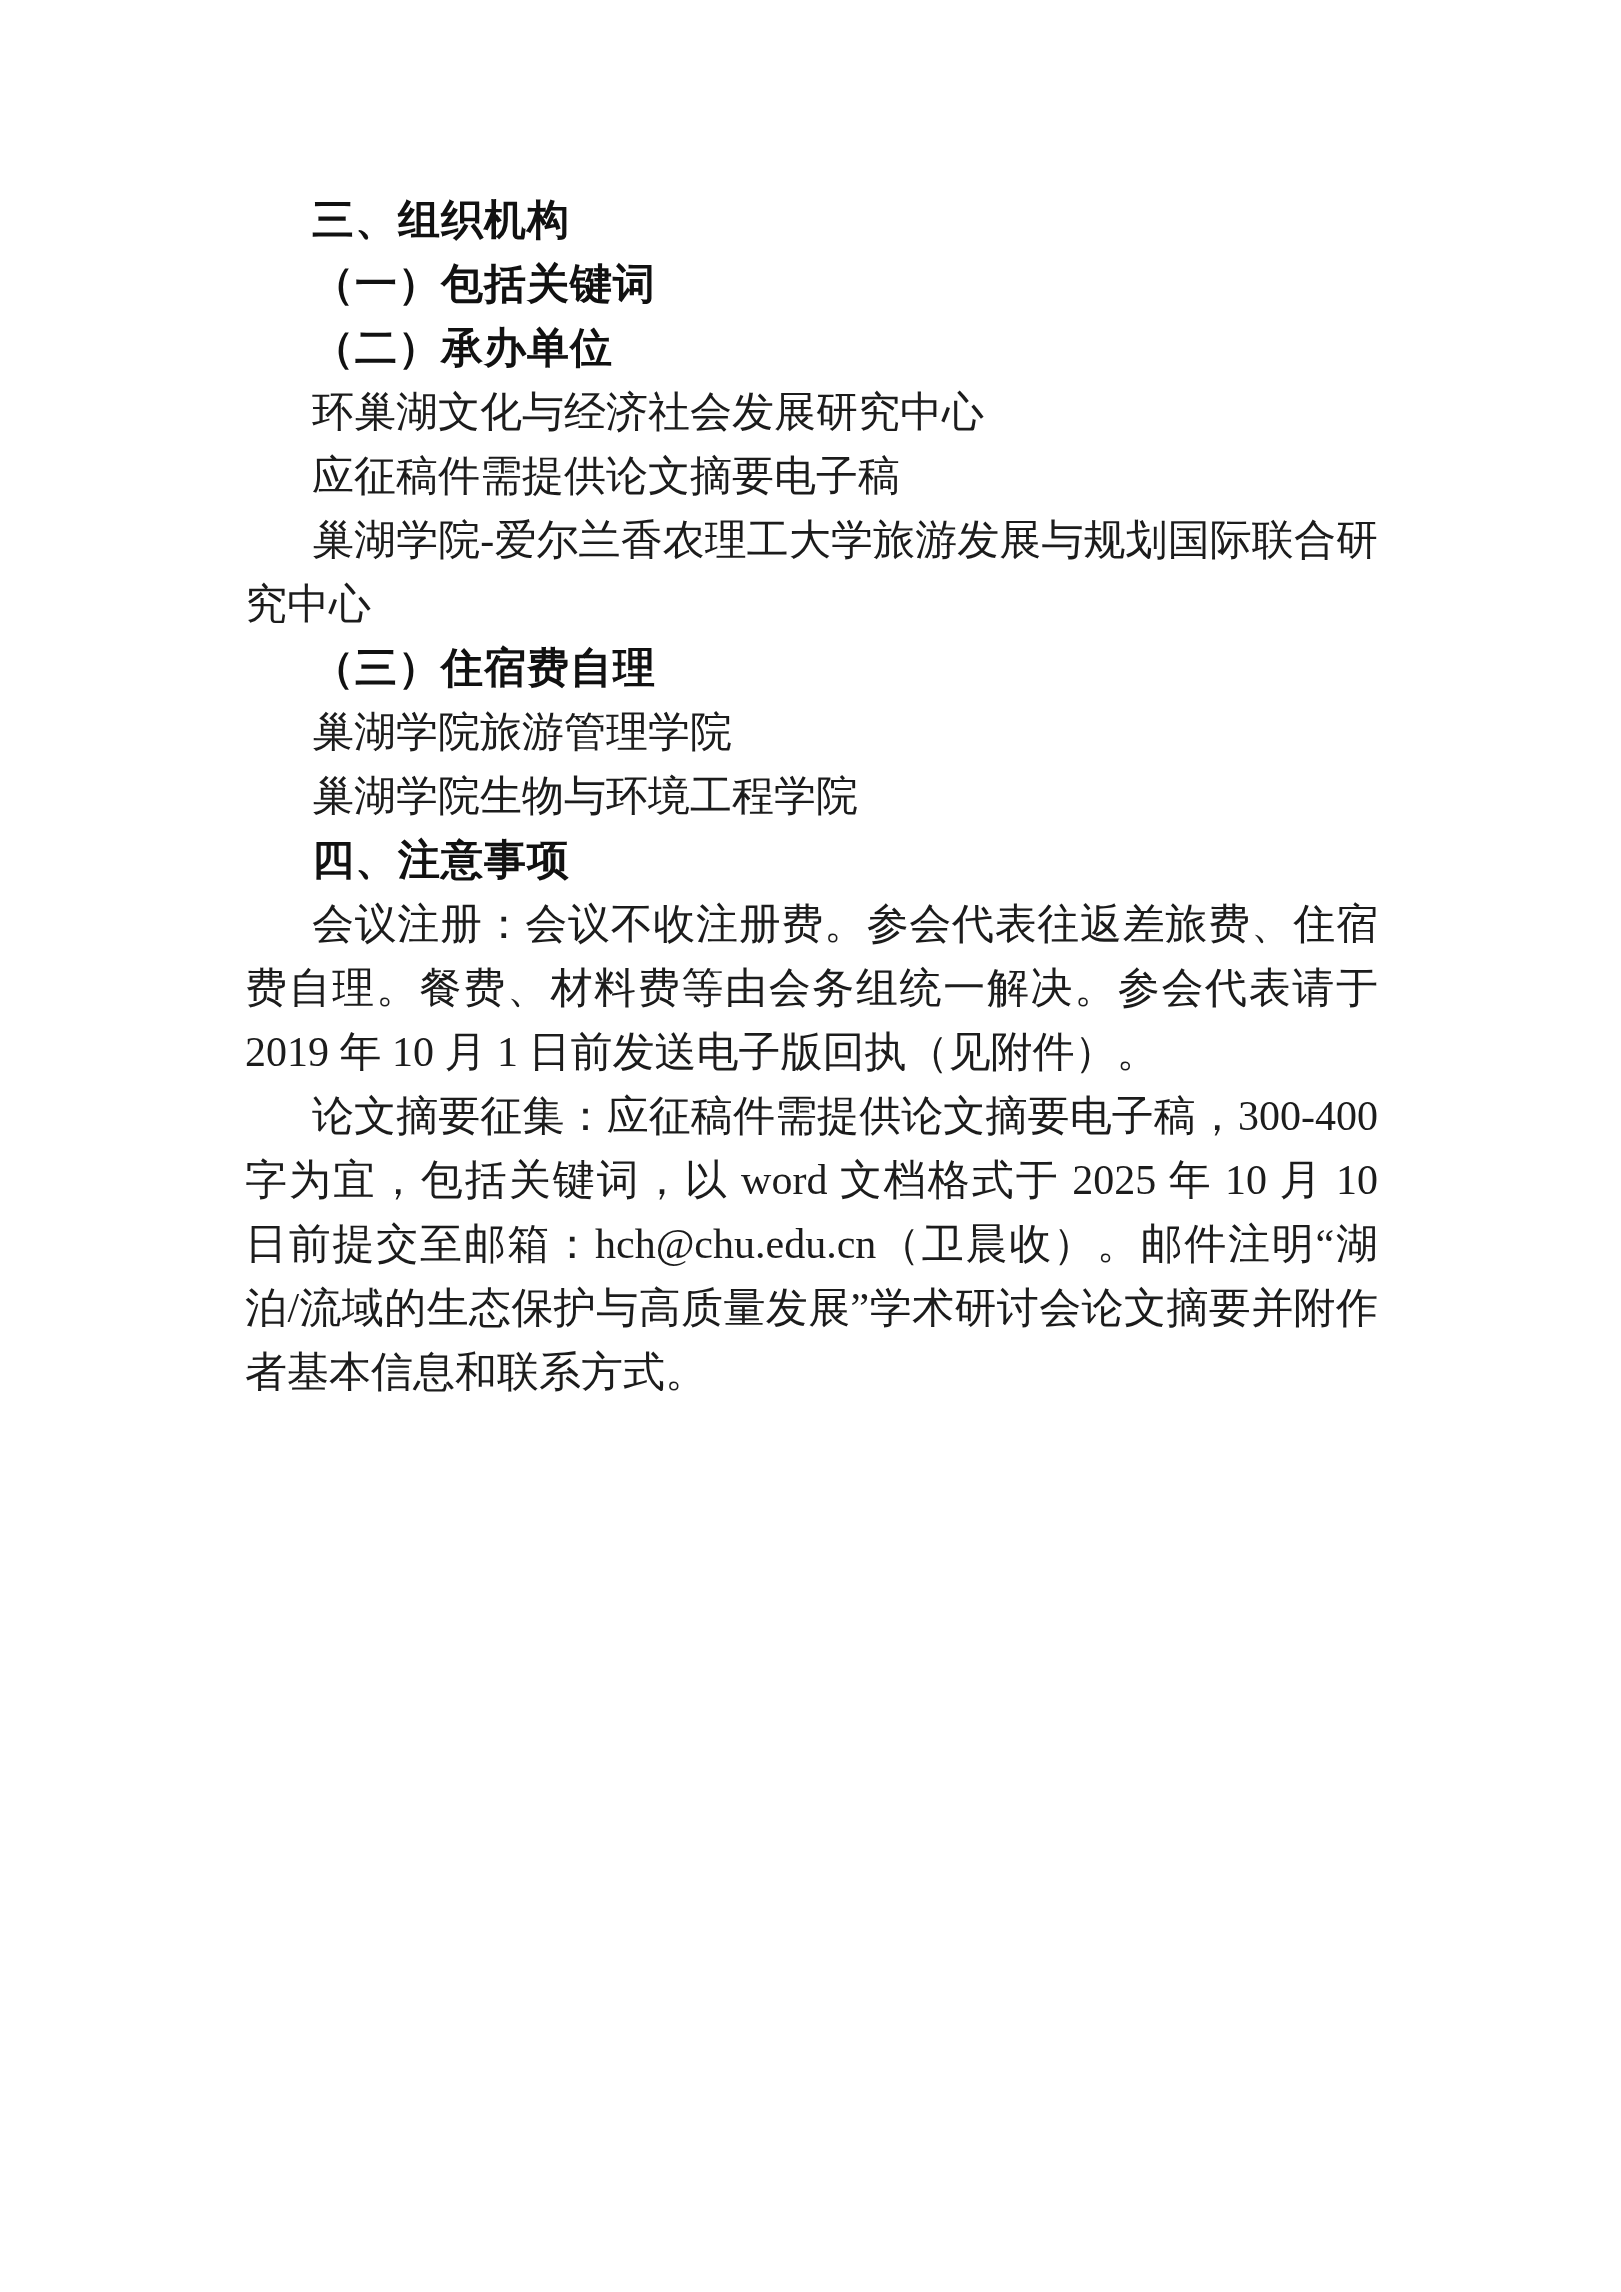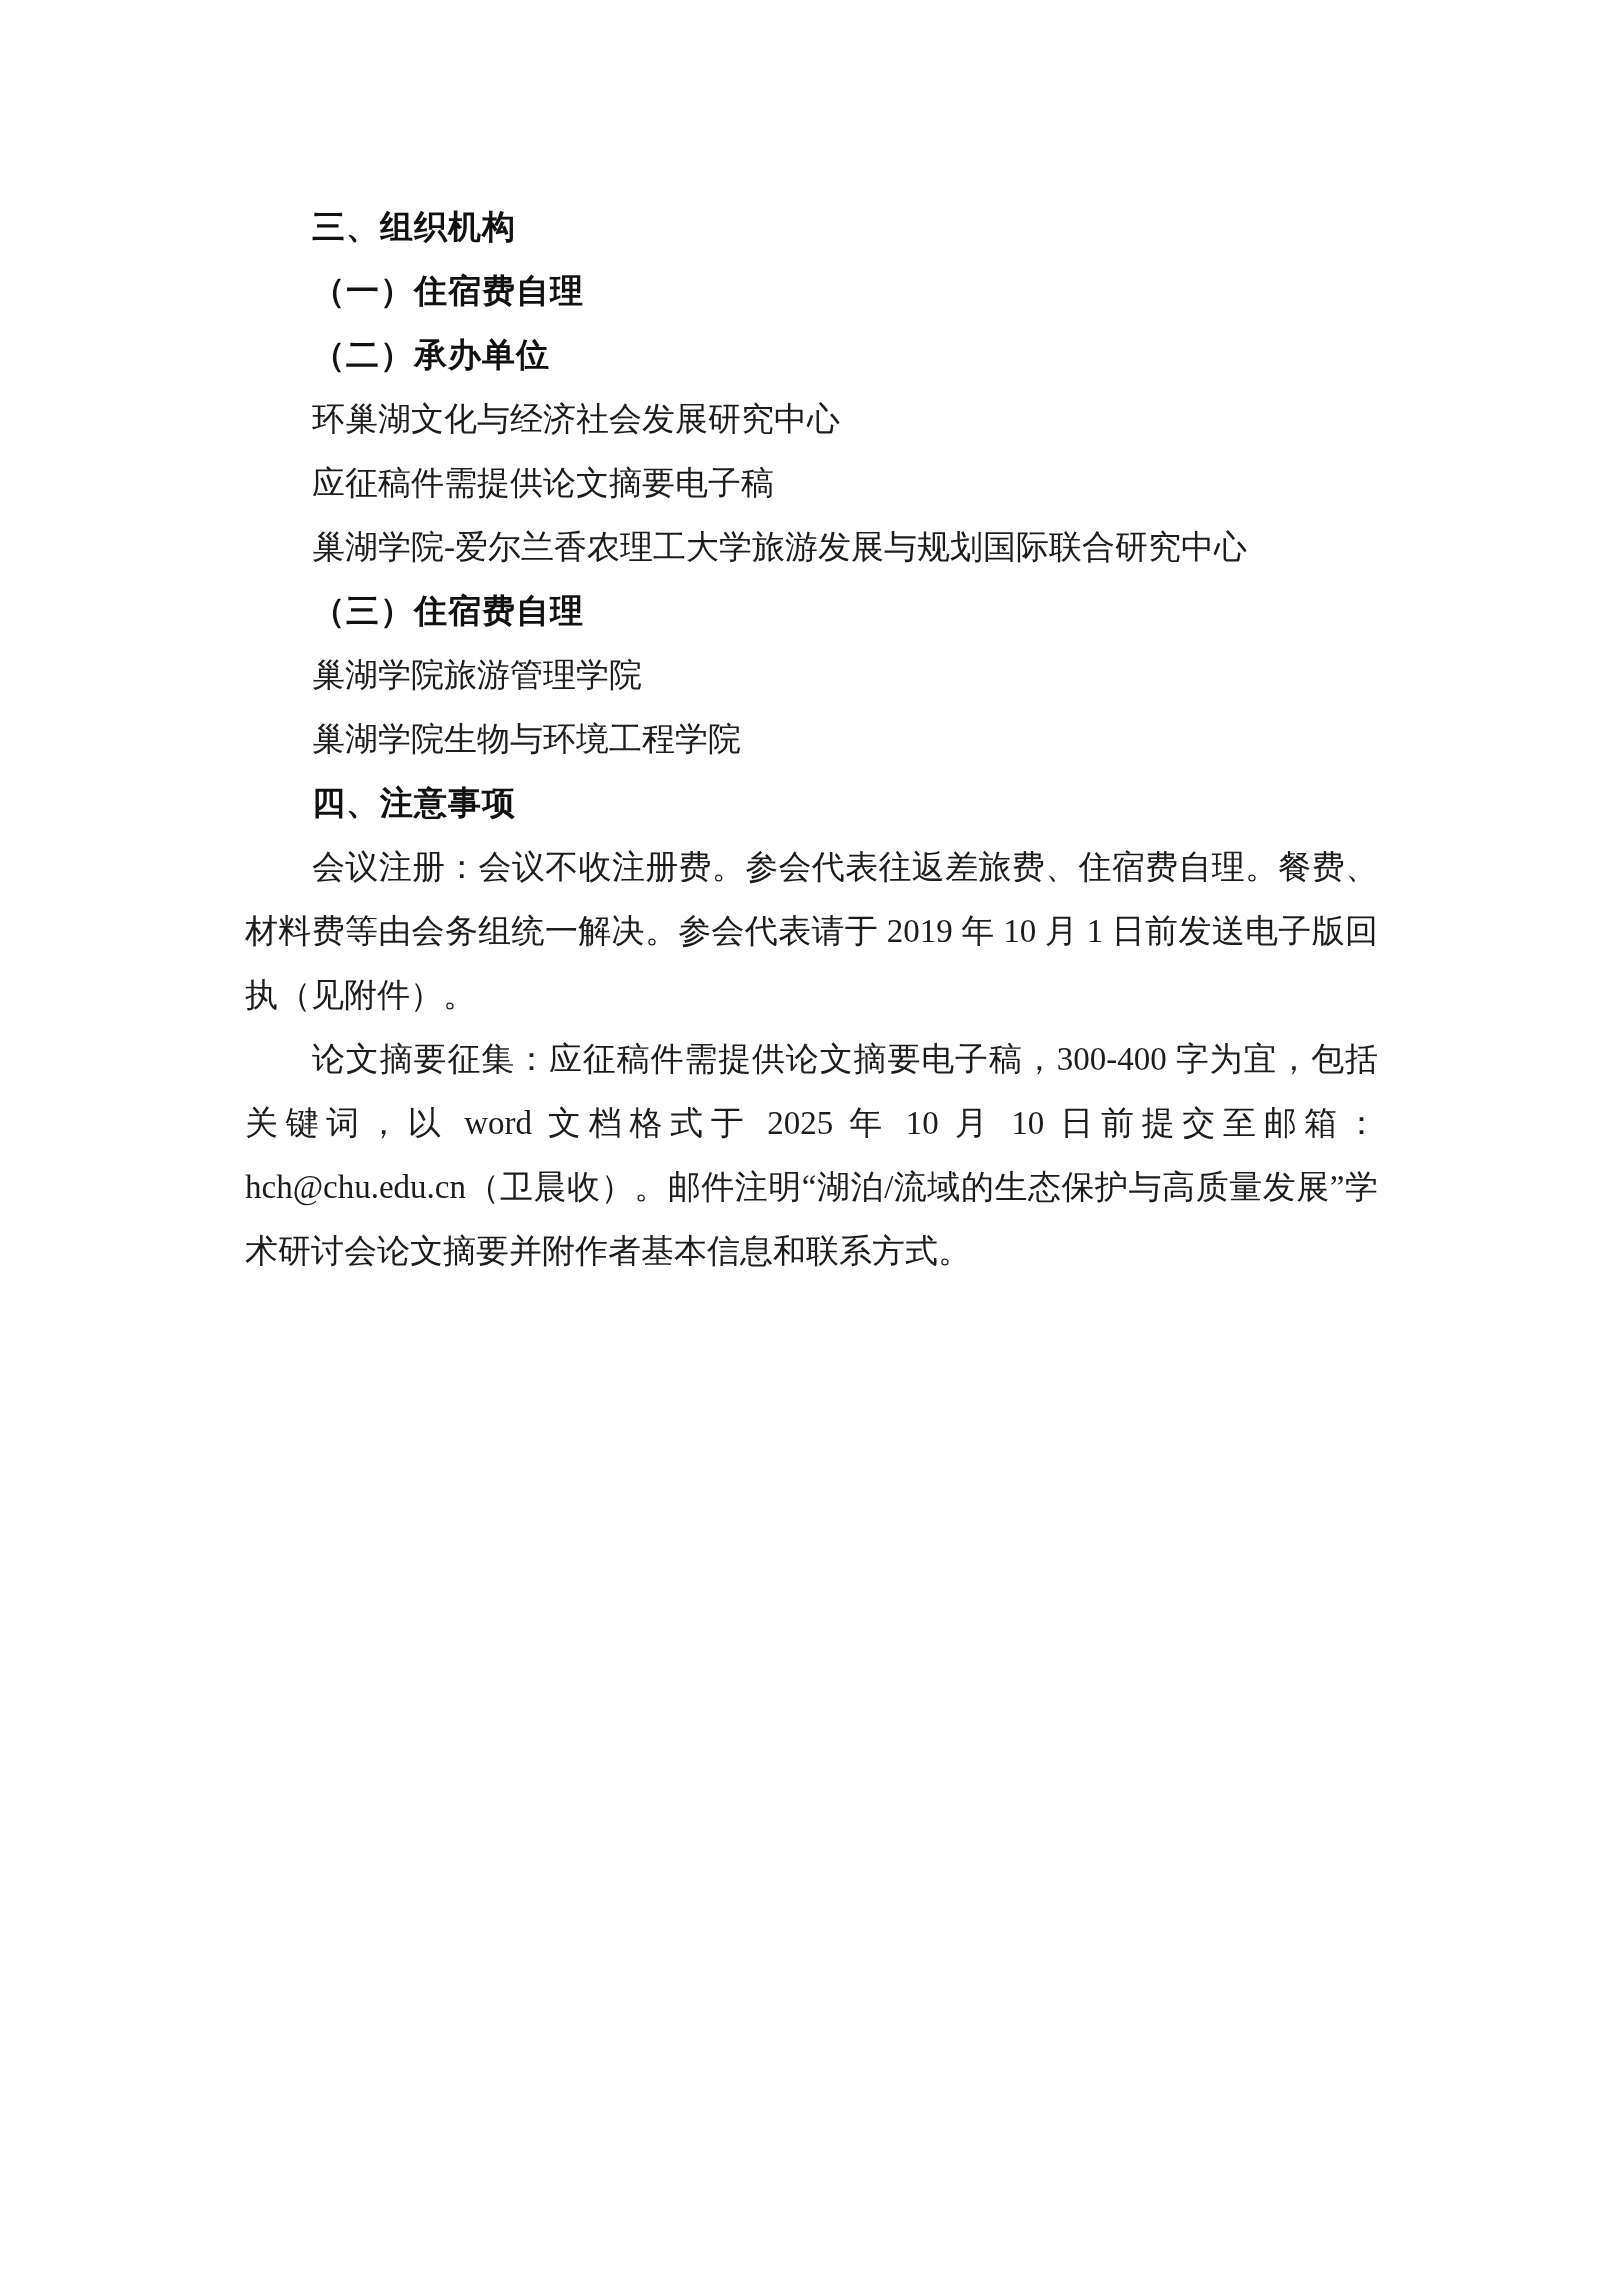--- a/index.html
+++ b/index.html
@@ -10,24 +10,24 @@
   .page {
     position: relative;
     width: 1621px;
     height: 2293px;
     background: #ffffff;
     overflow: hidden;
   }
   .doc {
     position: absolute;
     left: 245px;
-    top: 195px;
+    top: 188px;
     width: 1133px;
     font-family: "Liberation Serif", "DejaVu Serif", serif;
-    font-size: 33px;
+    font-size: 42px;
     line-height: 64px;
     color: #1c1c1c;
     text-align: justify;
     text-justify: inter-character;
   }
   .doc p {
     margin: 0;
     padding: 0;
     text-indent: 67px;
   }
@@ -37,21 +37,21 @@
     color: #111111;
     letter-spacing: 1px;
   }
 </style>
 </head>
 <body>
 
 <div class="page">
   <div class="doc" style="color: rgb(28, 28, 28);">
       <p class="heading">三、组织机构</p>
-      <p class="heading">（一）住宿费自理</p>
+      <p class="heading">（一）包括关键词</p>
       <p class="heading">（二）承办单位</p>
       <p class="body">环巢湖文化与经济社会发展研究中心</p>
       <p class="body">应征稿件需提供论文摘要电子稿</p>
       <p class="body">巢湖学院-爱尔兰香农理工大学旅游发展与规划国际联合研究中心</p>
       <p class="heading">（三）住宿费自理</p>
       <p class="body">巢湖学院旅游管理学院</p>
       <p class="body">巢湖学院生物与环境工程学院</p>
       <p class="heading">四、注意事项</p>
       <p class="body">会议注册：会议不收注册费。参会代表往返差旅费、住宿费自理。餐费、材料费等由会务组统一解决。参会代表请于 2019 年 10 月 1 日前发送电子版回执（见附件）。</p>
       <p class="body">论文摘要征集：应征稿件需提供论文摘要电子稿，300-400 字为宜，包括关键词，以 word 文档格式于 2025 年 10 月 10 日前提交至邮箱：hch@chu.edu.cn（卫晨收）。邮件注明“湖泊/流域的生态保护与高质量发展”学术研讨会论文摘要并附作者基本信息和联系方式。</p>

